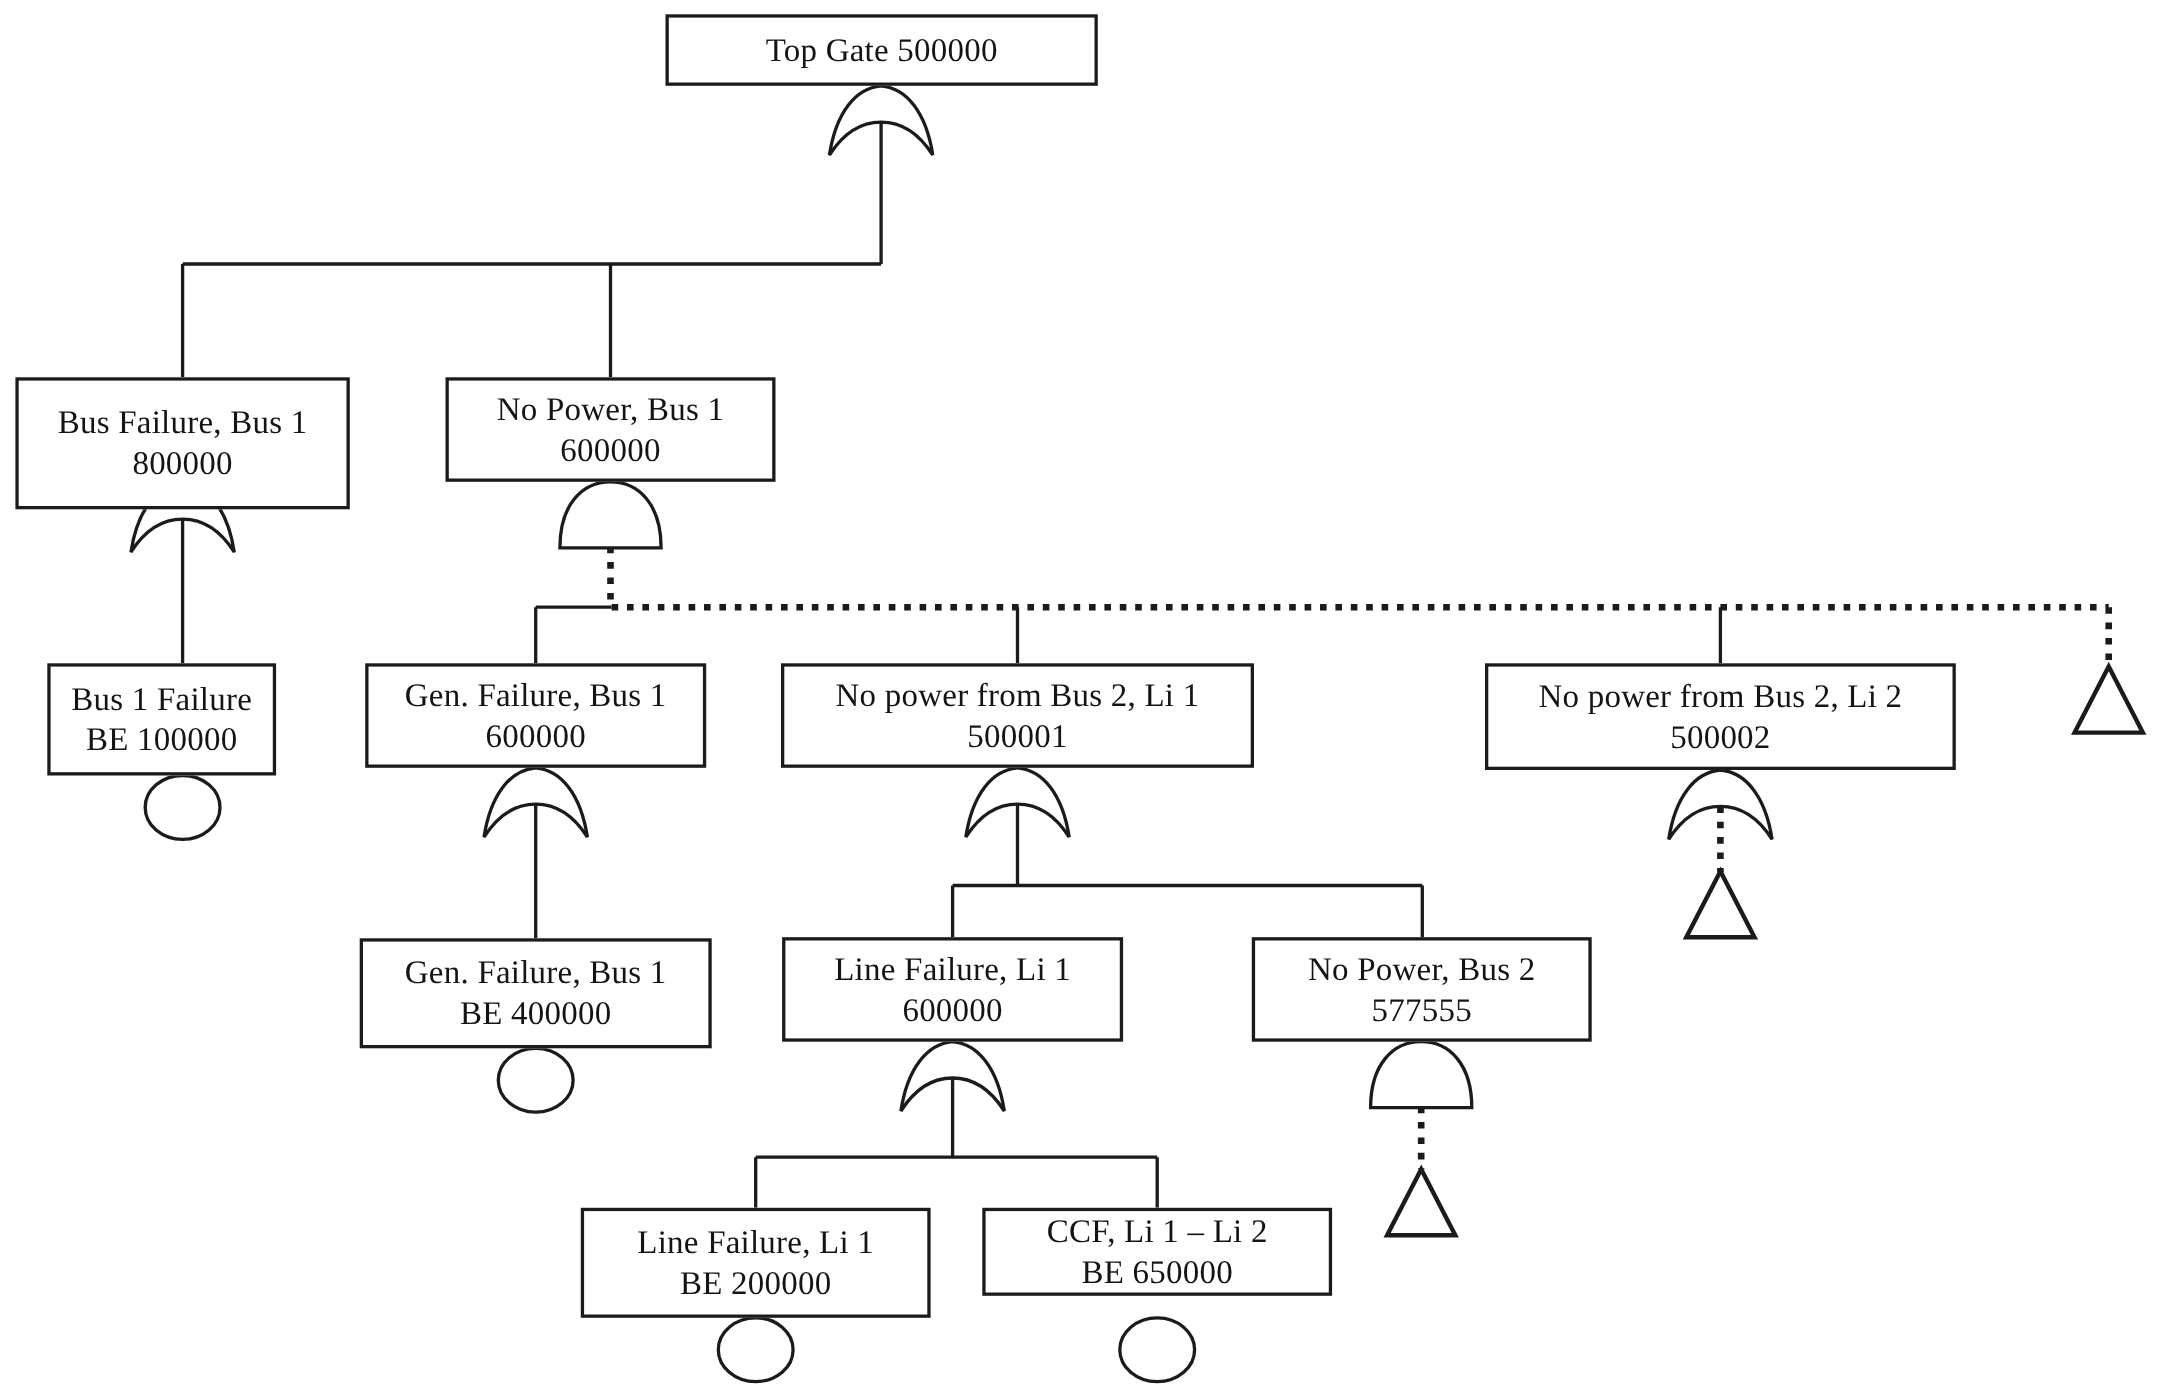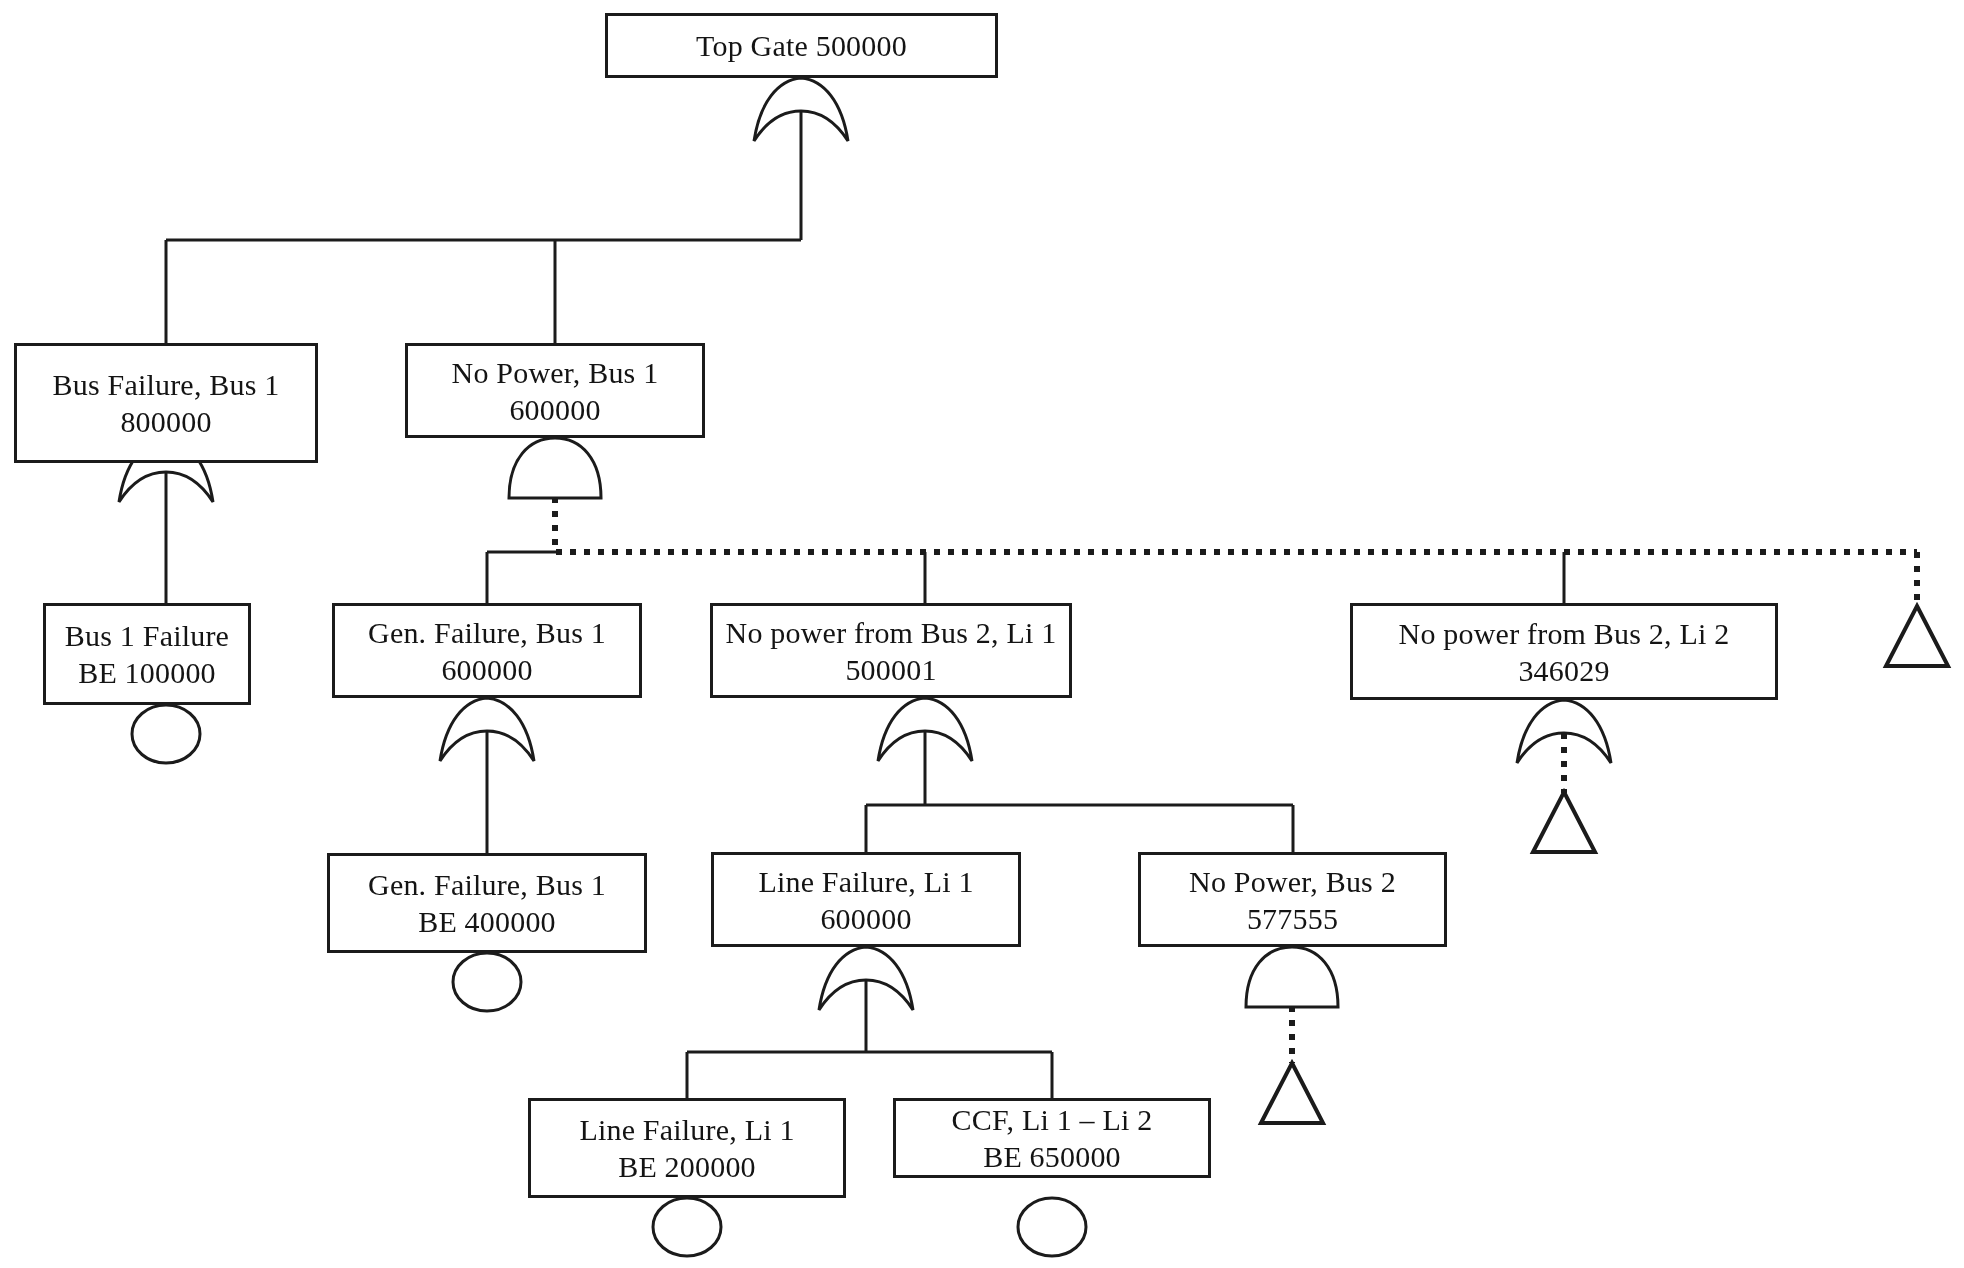--- a/index.html
+++ b/index.html
@@ -78,28 +78,28 @@
   <div class="node" style="left:43px;top:603px;width:208px;height:102px">
     <span>Bus 1 Failure</span>
     <span>BE 100000</span>
   </div>
 
   <div class="node" style="left:332px;top:603px;width:310px;height:95px">
     <span>Gen. Failure, Bus 1</span>
     <span>600000</span>
   </div>
 
-  <div class="node" style="left:710px;top:603px;width:362px;height:95px">
+  <div class="node" style="left:710px;top:603px;width:430px;height:95px">
     <span>No power from Bus 2, Li 1</span>
     <span>500001</span>
   </div>
 
   <div class="node" style="left:1350px;top:603px;width:428px;height:97px">
     <span>No power from Bus 2, Li 2</span>
-    <span>346029</span>
+    <span>500002</span>
   </div>
 
   <div class="node" style="left:327px;top:853px;width:320px;height:100px">
     <span>Gen. Failure, Bus 1</span>
     <span>BE 400000</span>
   </div>
 
   <div class="node" style="left:711px;top:852px;width:310px;height:95px">
     <span>Line Failure, Li 1</span>
     <span>600000</span>

